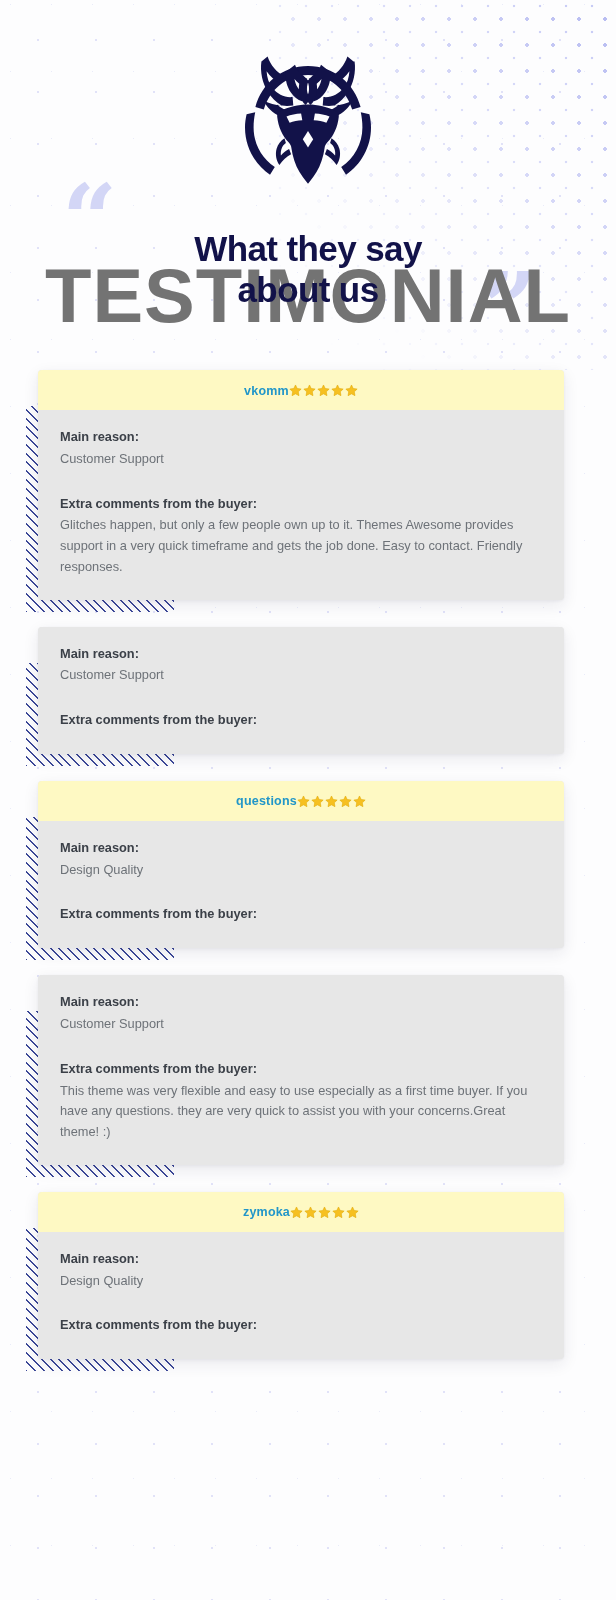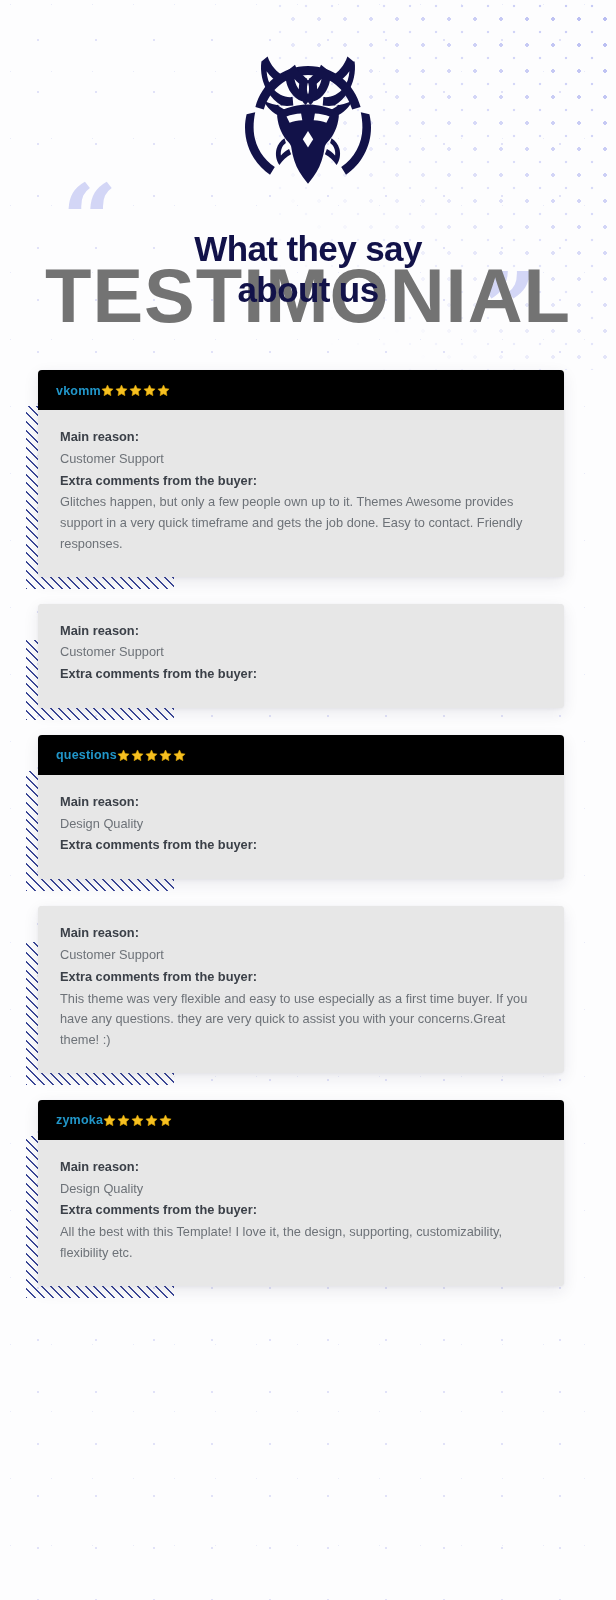--- a/index.html
+++ b/index.html
@@ -182,22 +182,22 @@
     margin-left: 12px;
     border-radius: 4px;
     overflow: hidden;
     background: #e7e7e7;
     box-shadow: 0 5px 16px rgba(30,30,70,.09), 0 1px 3px rgba(30,30,70,.06);
   }
 
   .card-head {
     display: flex;
     align-items: center;
-    justify-content: flex-start;
-    background: #000000;
+    justify-content: center;
+    background: #fef9c3;
     padding: 12px 18px 11px 18px;
     min-height: 40px;
   }
 
   .username {
     color: #2196c9;
     font-size: 12.5px;
     font-weight: 700;
     letter-spacing: .2px;
   }
@@ -223,21 +223,21 @@
     font-size: 12.8px;
     font-weight: 700;
     line-height: 1.55;
     margin: 0 0 2px 0;
   }
   .field-value {
     color: #6d7278;
     font-size: 12.8px;
     line-height: 1.62;
   }
-  .field-group + .field-group { margin-top: 1px; }
+  .field-group + .field-group { margin-top: 24px; }
   .comment {
     color: #6d7278;
     font-size: 12.8px;
     line-height: 1.62;
   }
 </style>
 </head>
 <body>
 
 <div class="page">
@@ -430,20 +430,19 @@
               </svg>
             </div>
           </div>
           <div class="card-body">
             <div class="field-group">
               <div class="field-label">Main reason:</div>
               <div class="field-value">Design Quality</div>
             </div>
             <div class="field-group">
               <div class="field-label">Extra comments from the buyer:</div>
-              <div class="comment">All the best with this Template! I love it, the design, supporting, customizability, flexibility etc.</div>
             </div>
           </div>
         </div>
       </div>
     </div>
 
 </div>
 
 </body></html>

